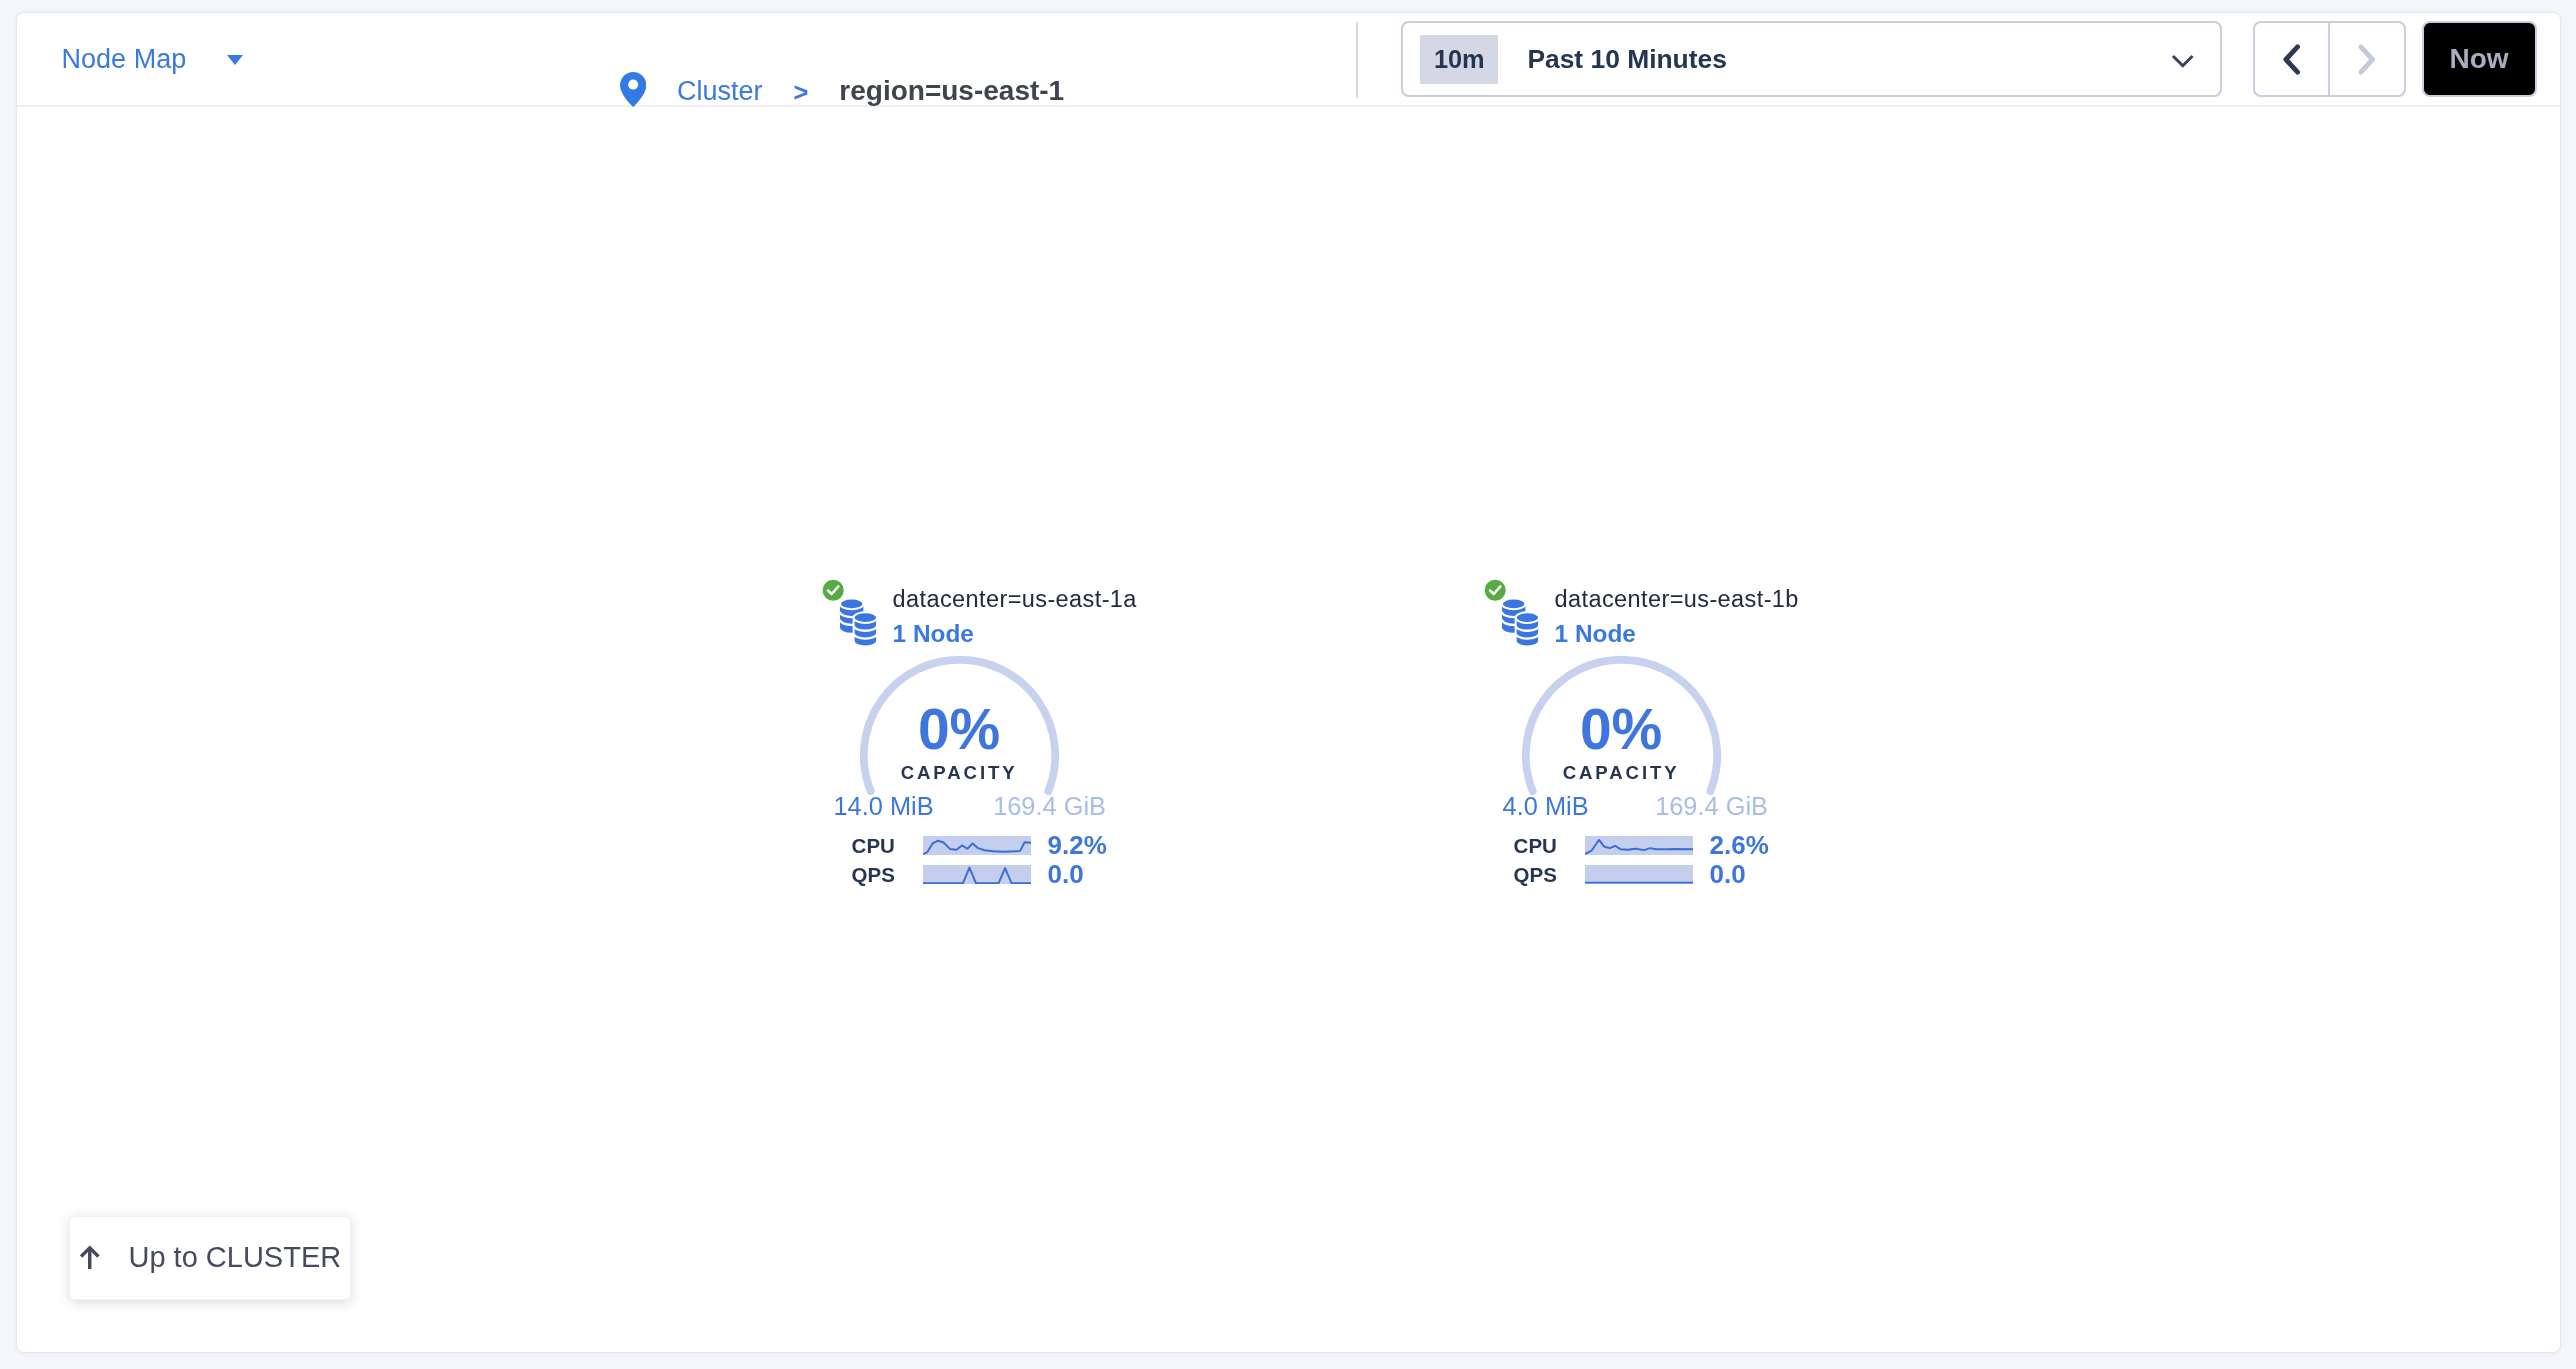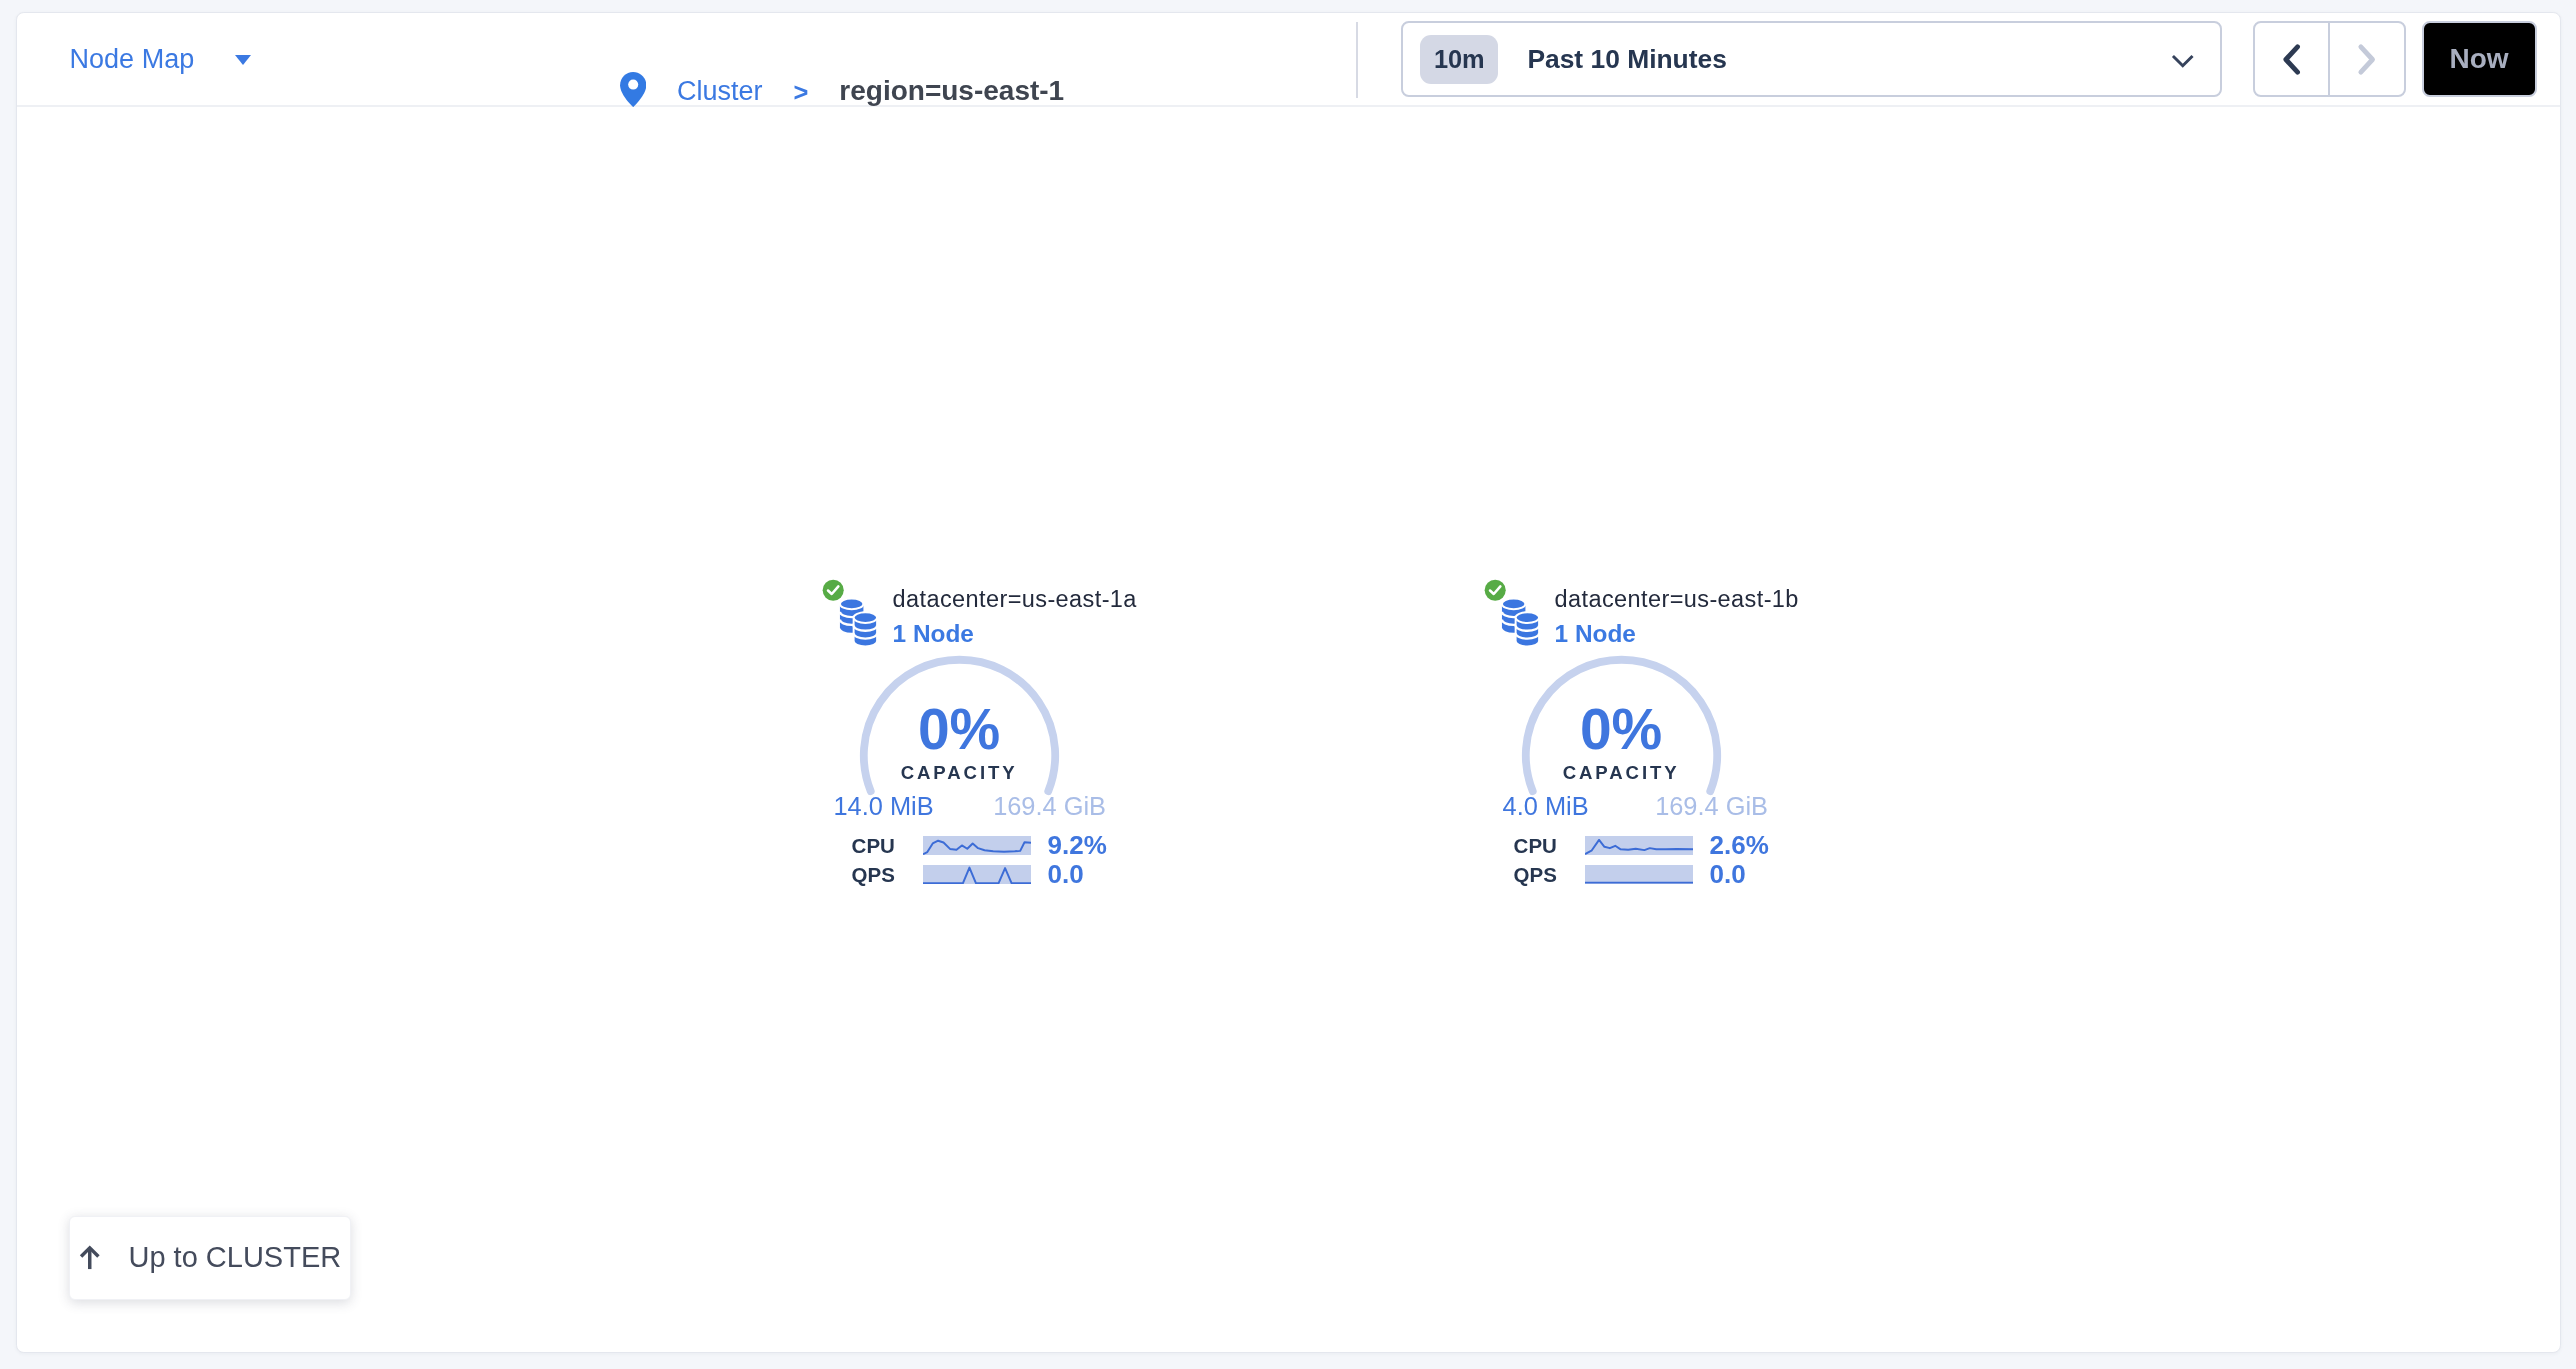--- a/index.html
+++ b/index.html
@@ -25,38 +25,38 @@
   }
   
   .header{
     position:absolute;left:0;top:0;width:100%;height:94px;
     border-bottom:2px solid var(--header-border);
   }
   .view-selector{
     position:absolute;left:45px;top:0;height:94px;
     display:flex;align-items:center;gap:41px;cursor:pointer;
   }
-  .view-selector .label{font-size:27px;color:var(--accent-blue);margin-left:8px;}
+  .view-selector .label{font-size:27px;color:var(--accent-blue);}
   .caret-down{width:0;height:0;border-left:8.8px solid transparent;border-right:8.8px solid transparent;border-top:10.8px solid var(--accent-blue);}
   .breadcrumb{
     position:absolute;left:603px;top:0;height:94px;
     display:flex;align-items:flex-end;gap:31px;font-size:27px;
   }
   .breadcrumb .link{color:var(--accent-blue);cursor:pointer;}
   .breadcrumb .sep{color:var(--accent-blue);font-weight:700;font-size:25.4px;}
   .breadcrumb .current{color:var(--region-text);font-weight:600;font-size:28px;}
   .header-divider{position:absolute;left:1339px;top:9.8px;width:2px;height:76px;background:var(--divider);}
   .time-dropdown{
     position:absolute;left:1384px;top:8.8px;width:821px;height:76px;
     border:2px solid var(--control-border);border-radius:7.8px;background:#fff;
     display:flex;align-items:center;cursor:pointer;
   }
   .time-badge{
     margin-left:17.6px;background:var(--badge-bg);color:var(--dark-navy);
-    font-size:25.4px;font-weight:700;border-radius:11px;padding:9.8px 13.7px;
+    font-size:25.4px;font-weight:700;border-radius:1px;padding:9.8px 13.7px;
   }
   .time-label{margin-left:29px;font-size:26.4px;font-weight:600;color:var(--dark-navy);}
   .time-chevron{position:absolute;right:25.4px;top:31px;}
   .nav-group{
     position:absolute;left:2236px;top:8.8px;width:153px;height:76px;
     border:2px solid var(--control-border);border-radius:7.8px;background:#fff;
     display:flex;
   }
   .nav-group .half{flex:1;display:flex;align-items:center;justify-content:center;cursor:pointer;}
   .nav-group .half.prev{border-right:2px solid var(--control-border);}

